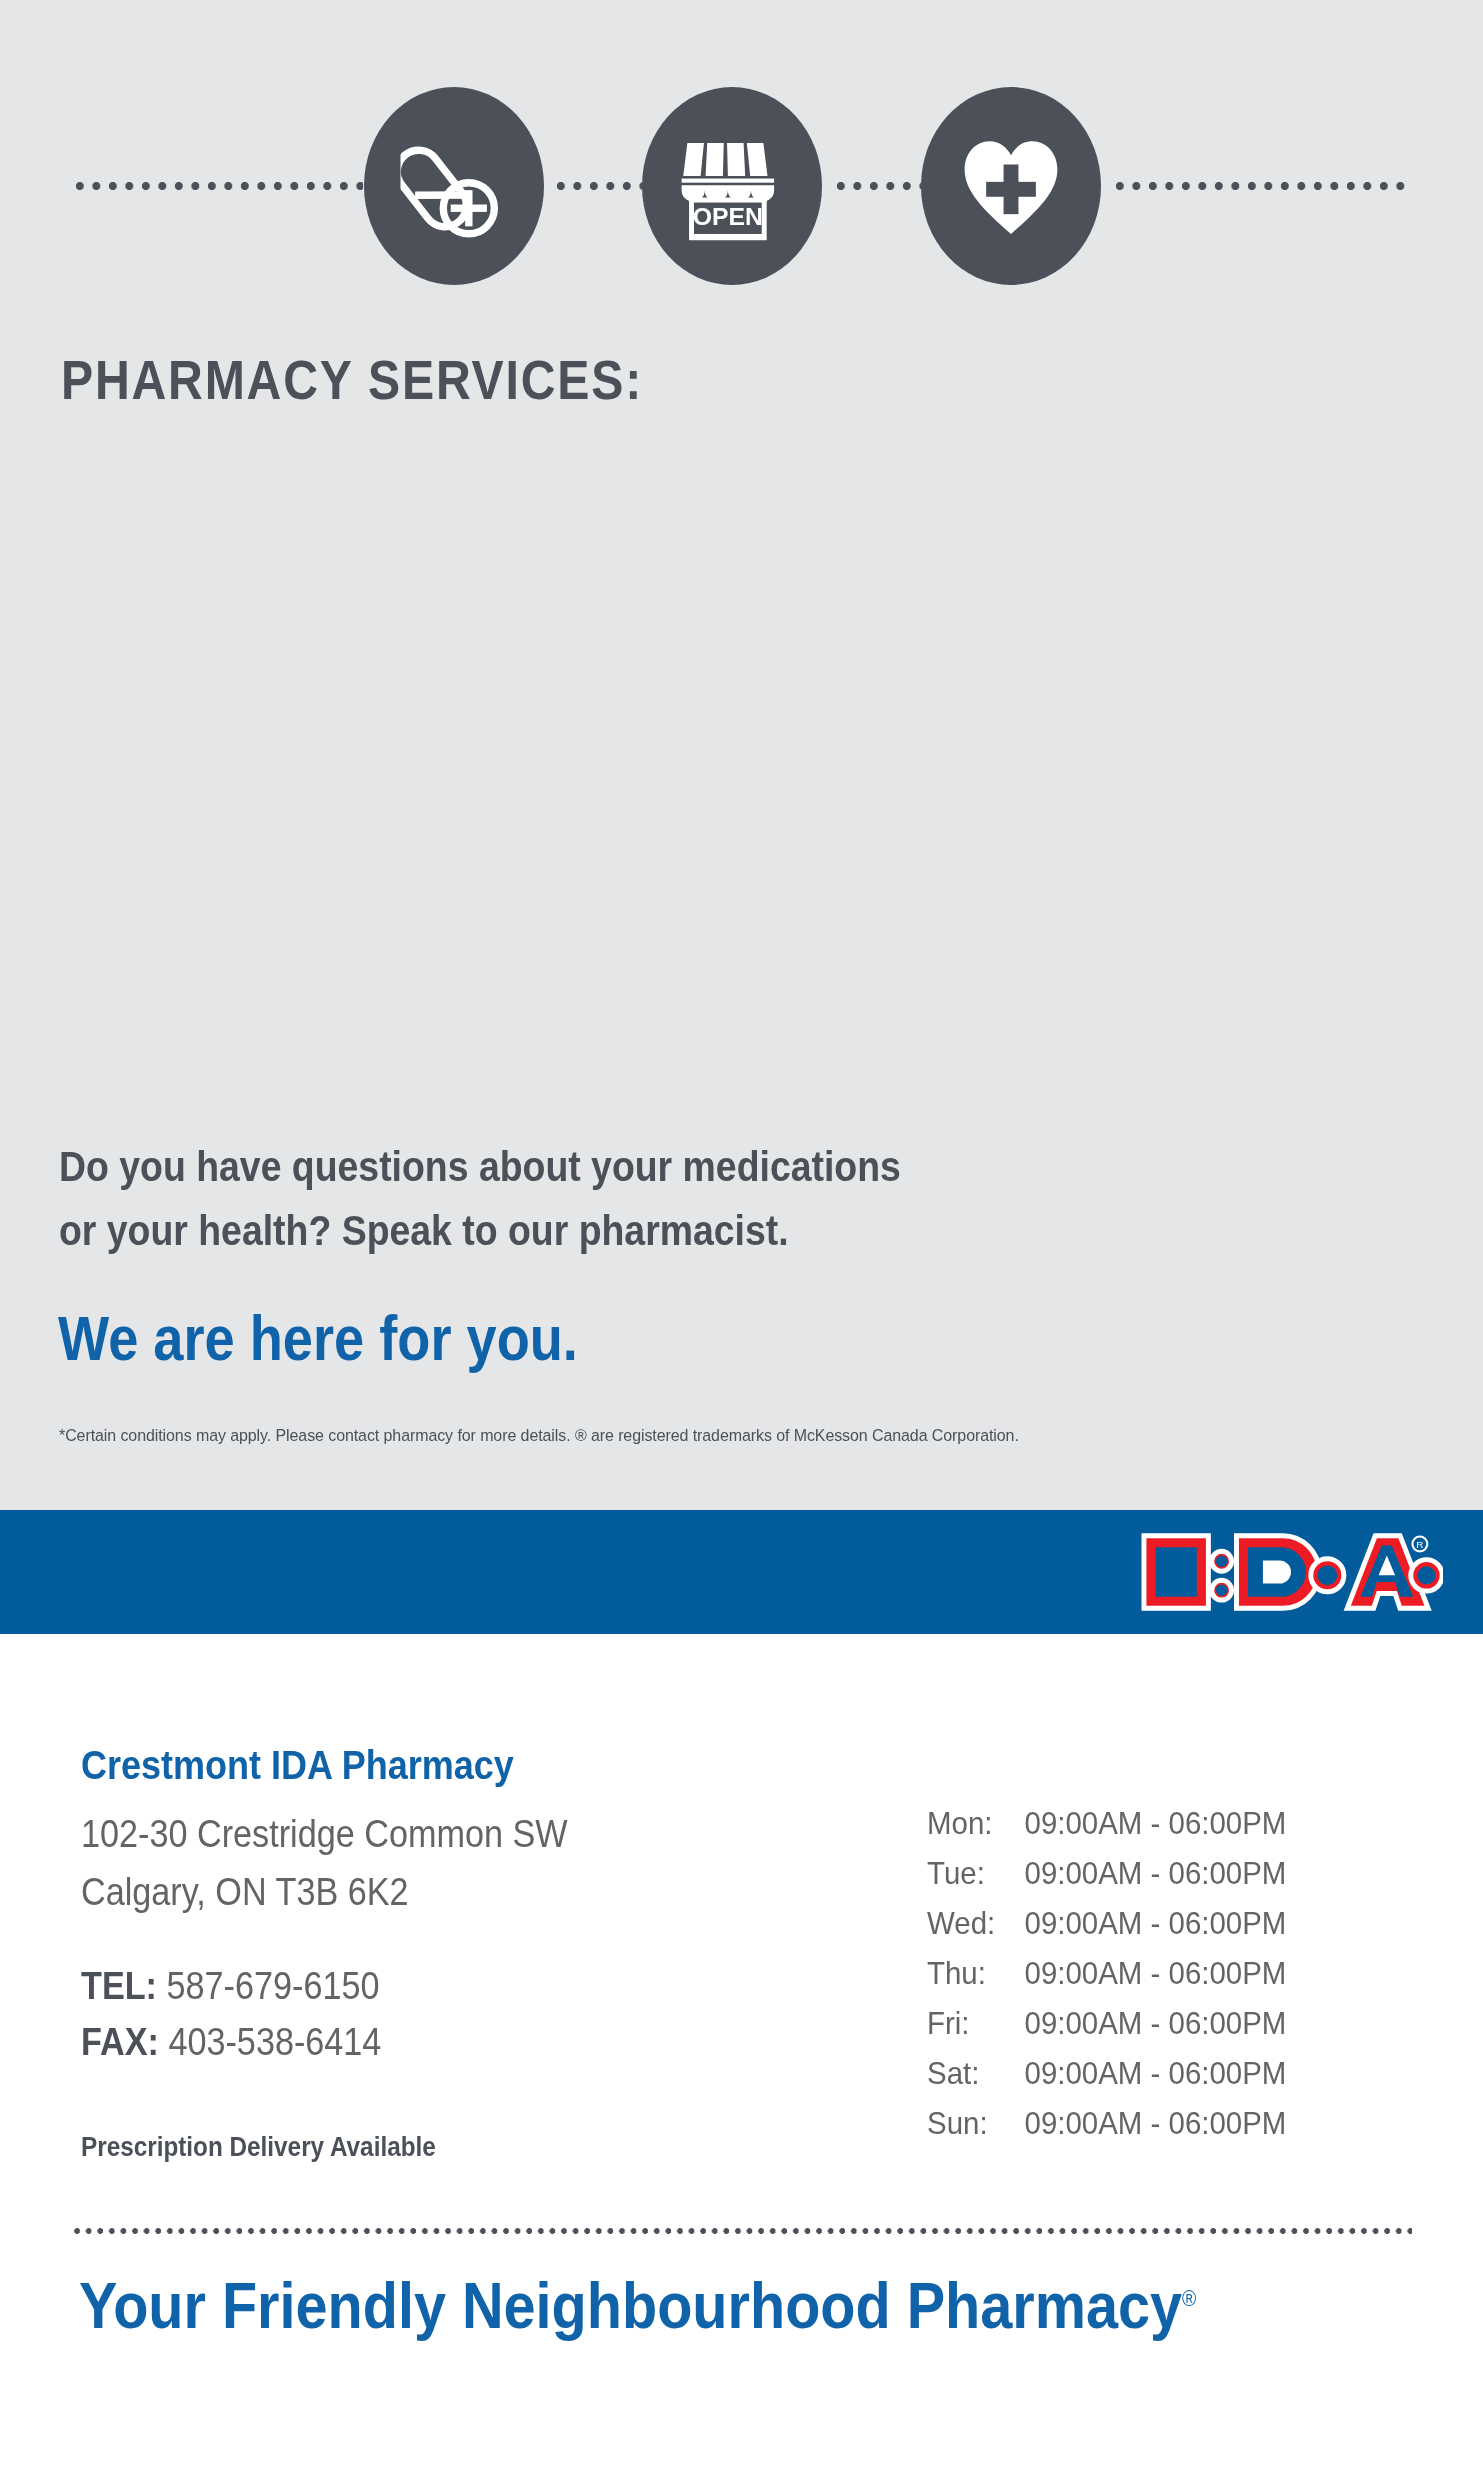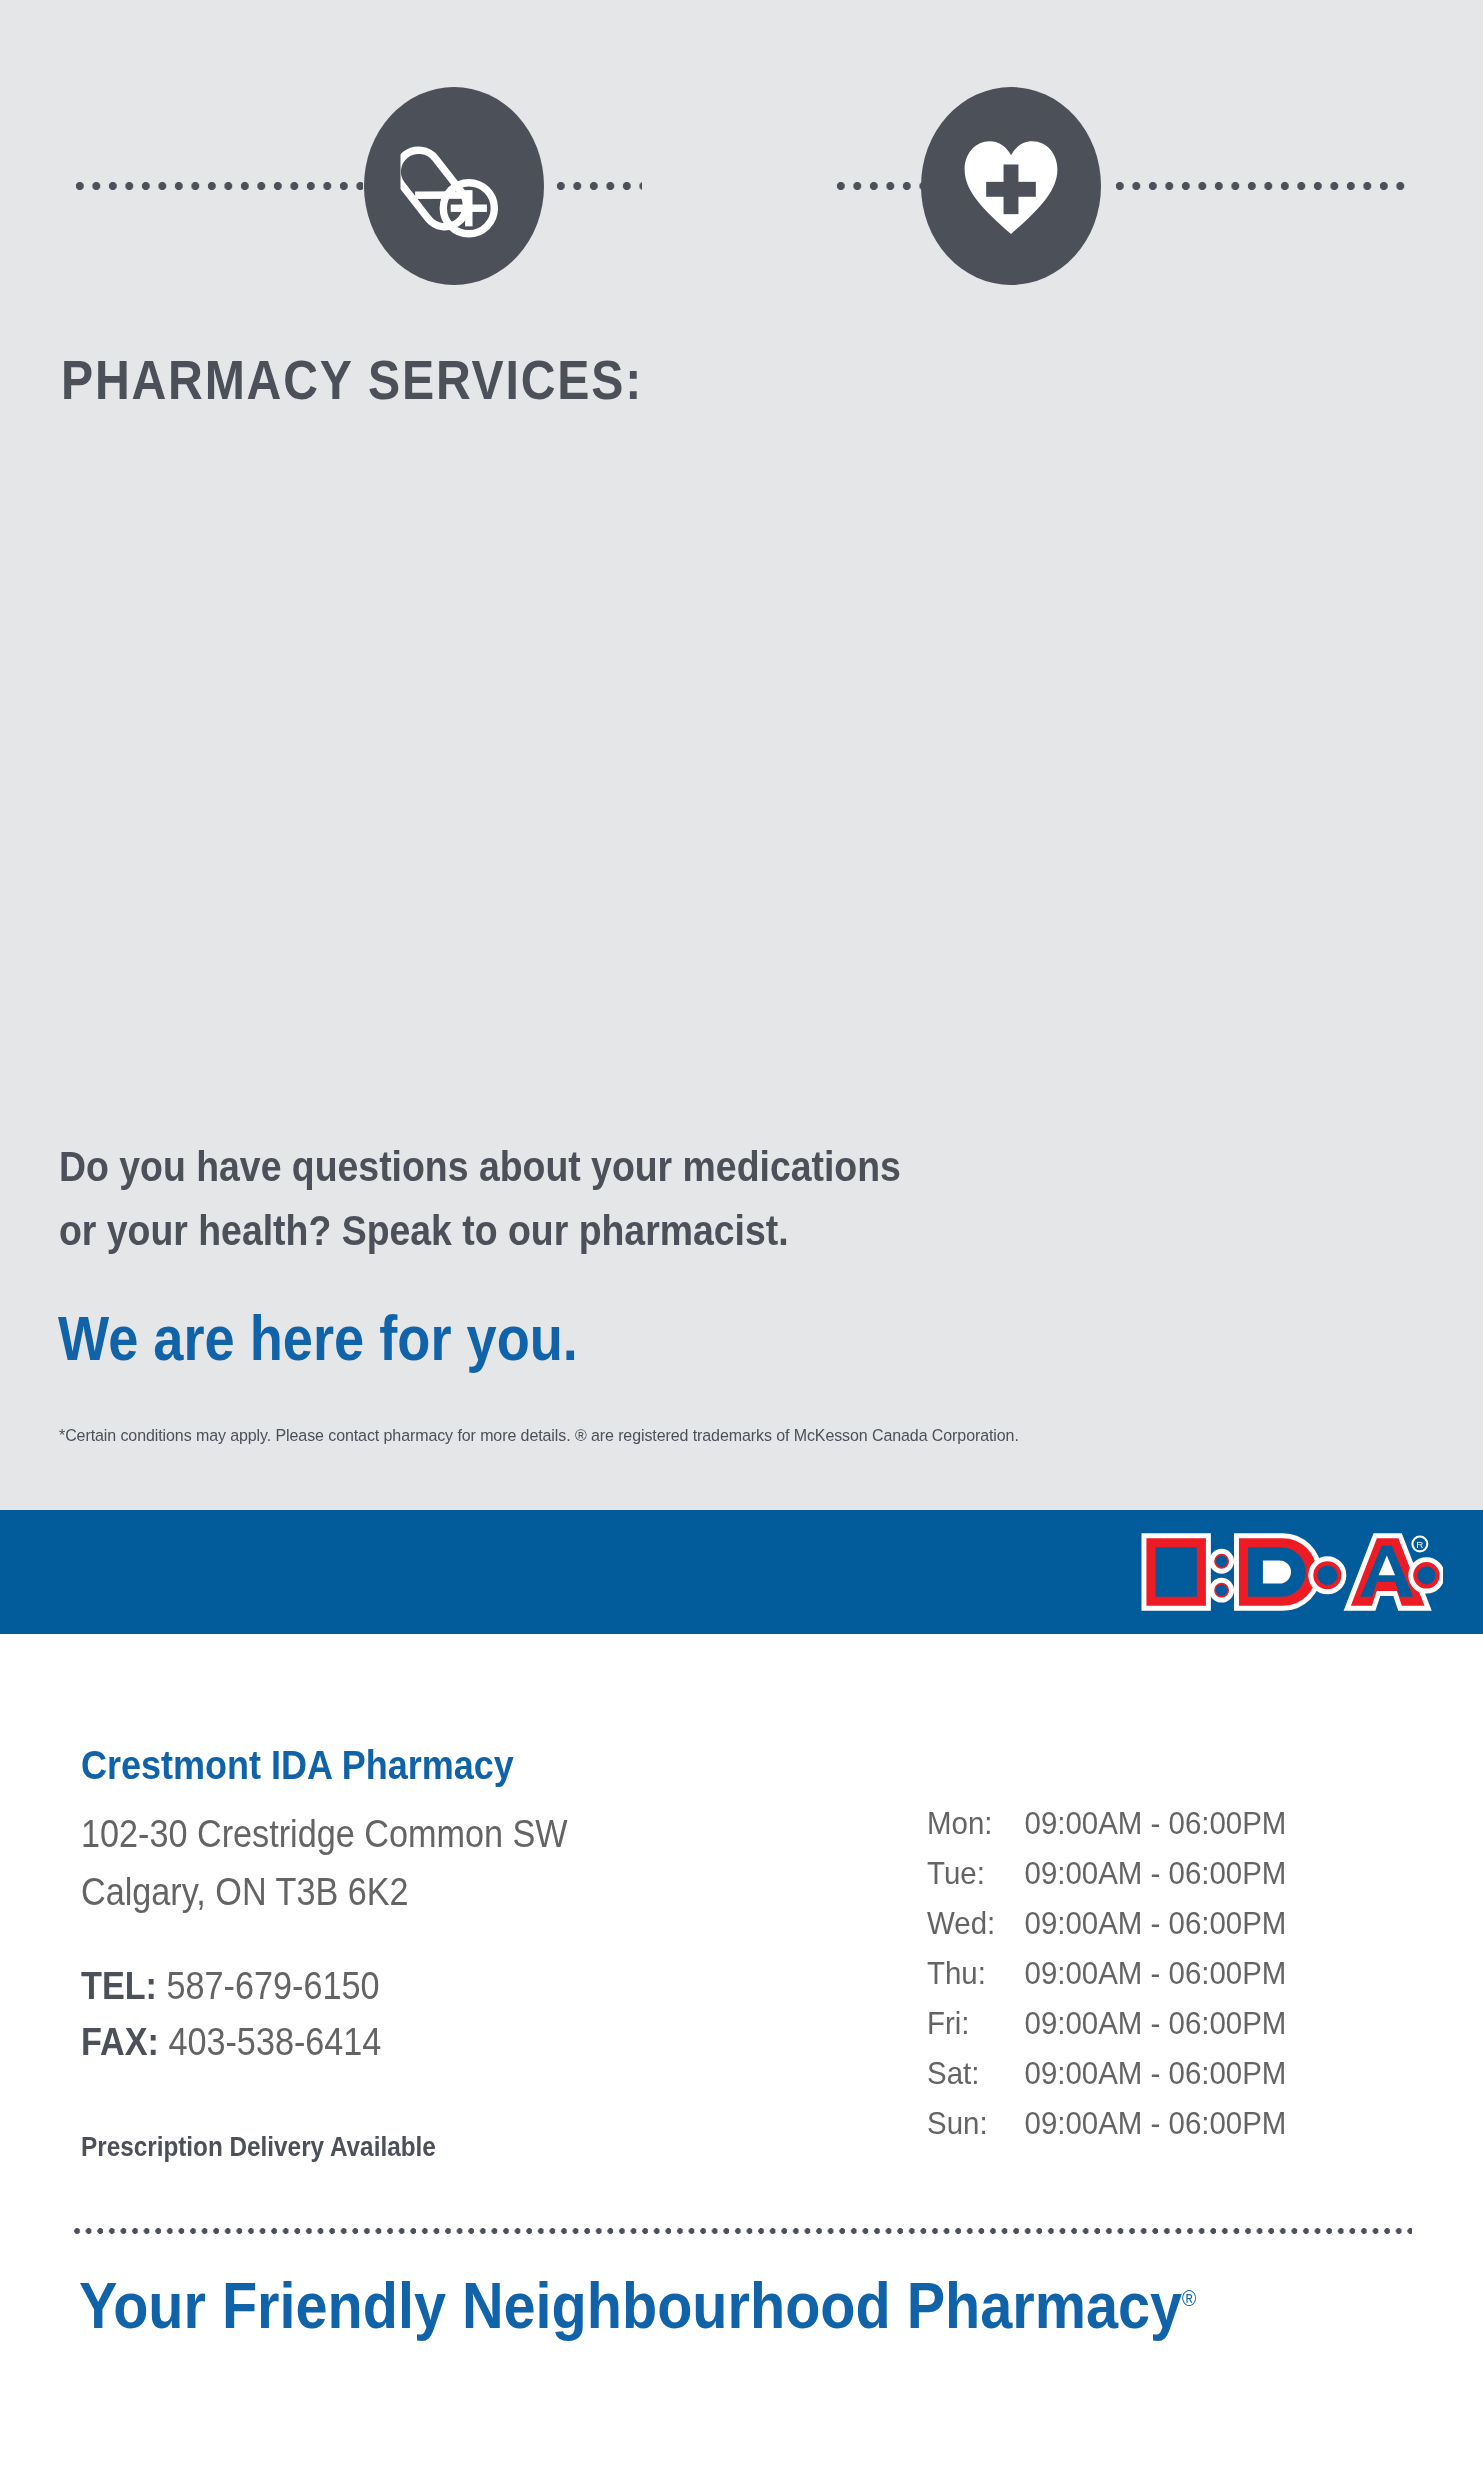--- a/index.html
+++ b/index.html
@@ -262,20 +262,39 @@
           <g fill="none" stroke="#ffffff" stroke-width="9">
             <rect x="12" y="16" width="52" height="104" rx="26" ry="26" transform="rotate(-38 38 68)"></rect>
             <line x1="17" y1="62" x2="70" y2="103" transform="rotate(-38 38 68)"></line>
           </g>
           <circle cx="83" cy="92" r="31" fill="none" stroke="#ffffff" stroke-width="9"></circle>
           <rect x="78.5" y="70" width="9" height="44" fill="#ffffff"></rect>
           <rect x="61" y="87.5" width="44" height="9" fill="#ffffff"></rect>
         </svg>
       </div>
 
+      <div class="icon-bubble b2">
+        <svg width="106" height="109" viewBox="0 0 128 132">
+
+          <g fill="#ffffff">
+            <path d="M10 14 h20 l-4 40 h-21 z"></path>
+            <path d="M34 14 h20 l-1 40 h-21 z"></path>
+            <path d="M58 14 h20 l2 40 h-21 z"></path>
+            <path d="M82 14 h20 l5 40 h-21 z"></path>
+          </g>
+          <rect x="3" y="57" width="112" height="5" fill="#ffffff"></rect>
+
+          <path d="M3 65 h112 v6 a14 14 0 0 1 -28 0 a14 14 0 0 1 -28 0 a14 14 0 0 1 -28 0 a14 14 0 0 1 -28 0 z" fill="#ffffff"></path>
+
+          <path d="M12 80 h6 v44 h82 v-44 h6 v52 h-94 z" fill="#ffffff"></path>
+          <rect x="12" y="80" width="94" height="6" fill="#ffffff"></rect>
+
+          <text x="59" y="113" font-family="'Liberation Sans', sans-serif" font-size="30" font-weight="bold" fill="#ffffff" text-anchor="middle">OPEN</text>
+        </svg>
+      </div>
 
       <div class="icon-bubble b3">
         <svg width="106" height="106" viewBox="0 0 128 128">
           <path d="M64 122 C30 92 8 70 8 44 C8 24 22 10 38 10 C50 10 59 17 64 27 C69 17 78 10 90 10 C106 10 120 24 120 44 C120 70 98 92 64 122 Z" fill="#ffffff"></path>
           <rect x="55" y="38" width="18" height="60" fill="#4b5059"></rect>
           <rect x="34" y="59" width="60" height="18" fill="#4b5059"></rect>
         </svg>
       </div>
 
     </div>

